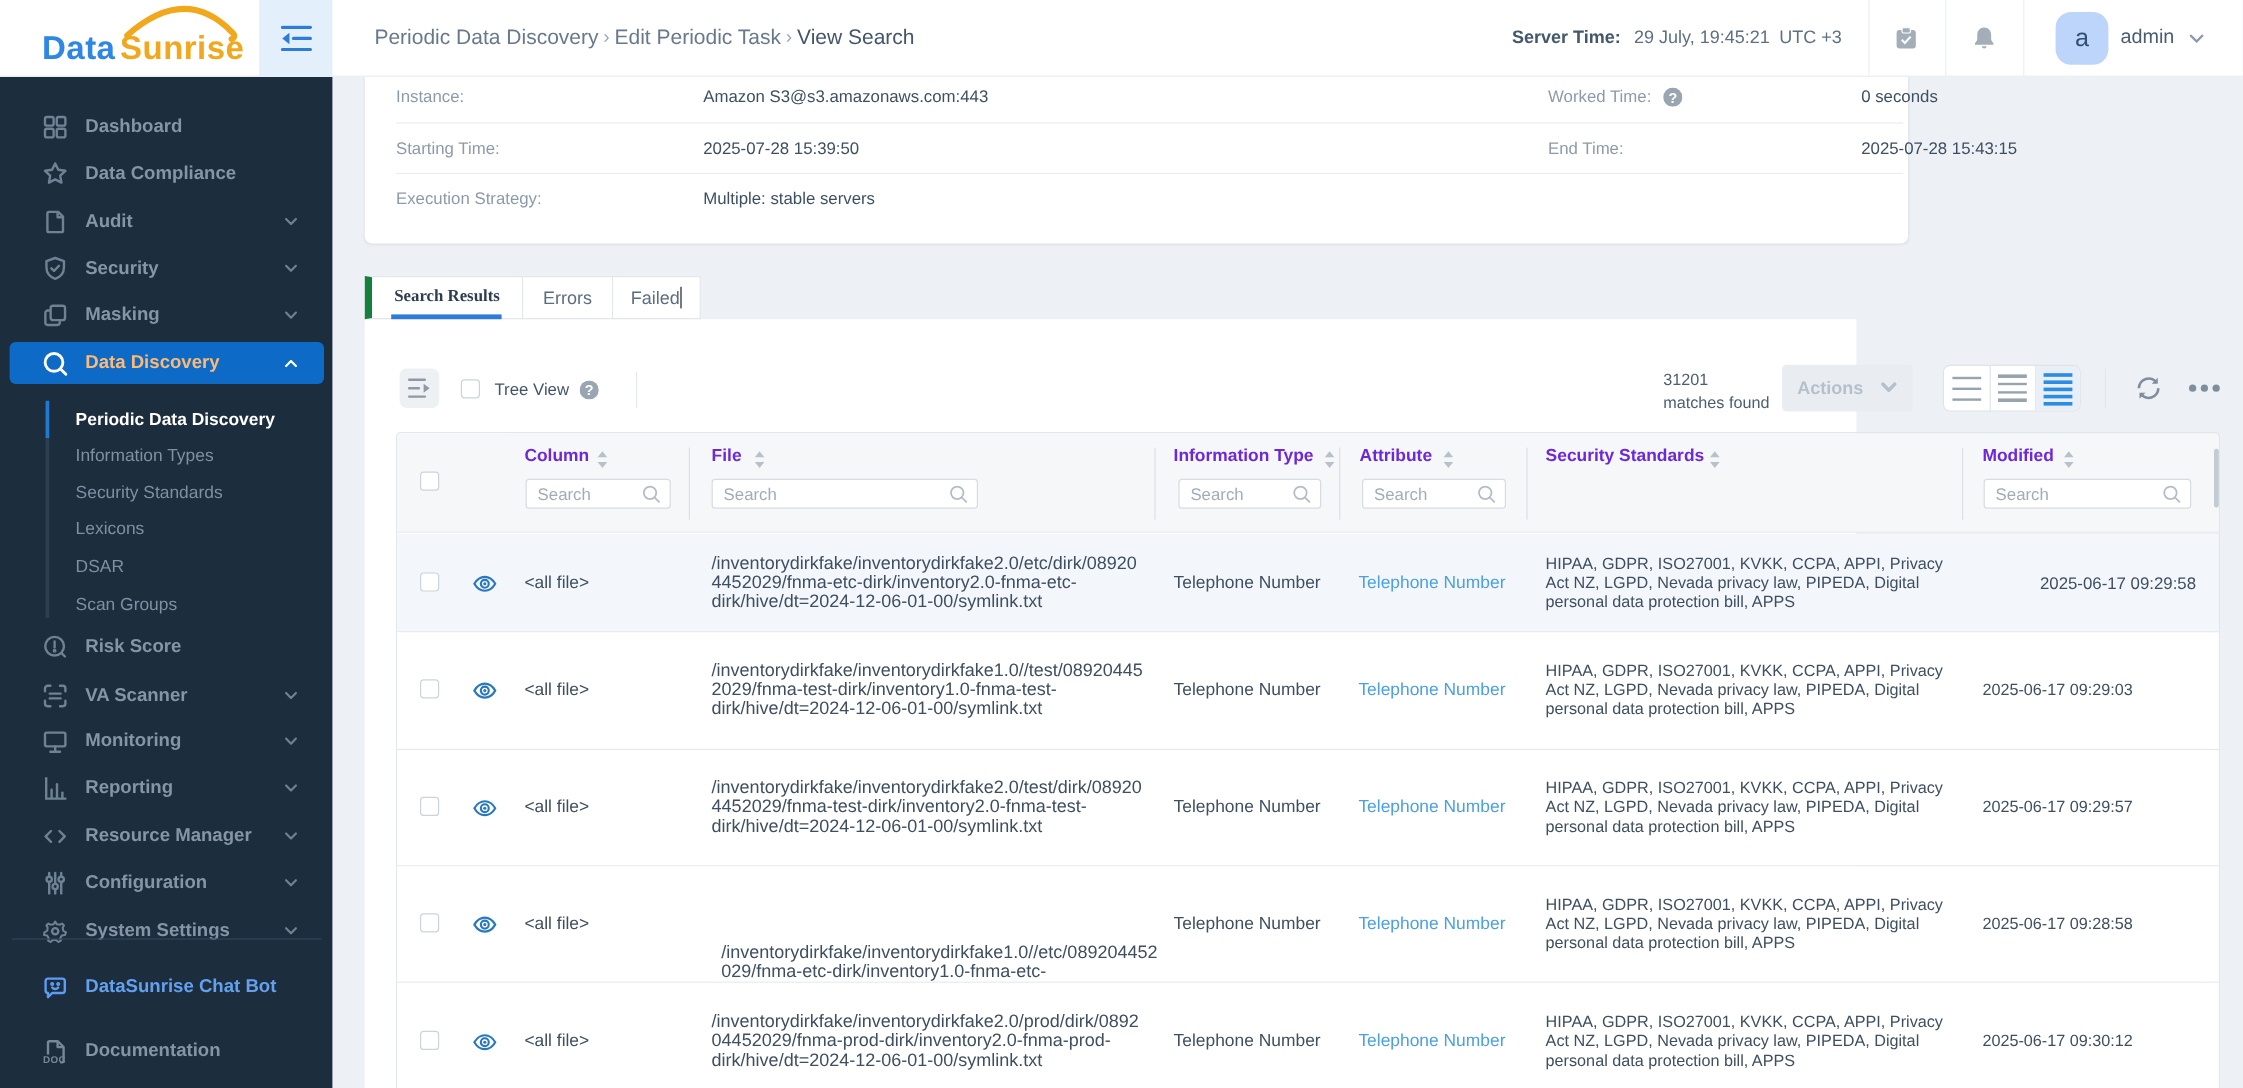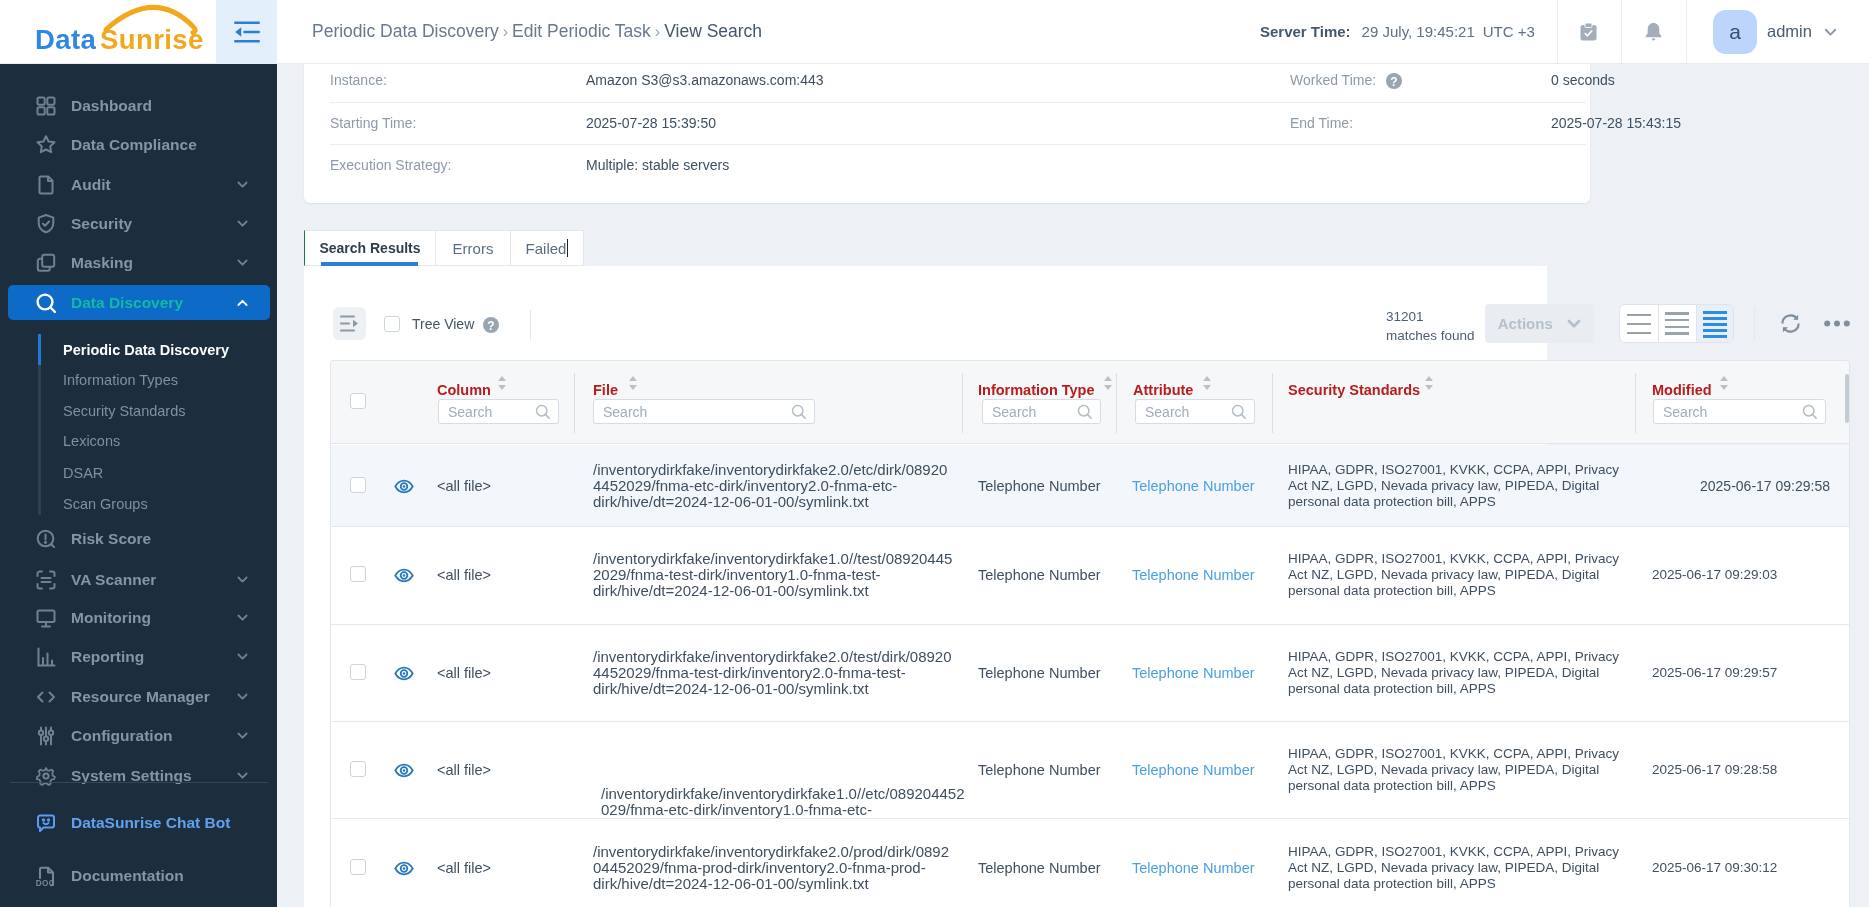--- a/index.html
+++ b/index.html
@@ -23,29 +23,29 @@
 .sitem { position:absolute; left:63px; font-size:14.5px; color:#7e90a2; white-space:nowrap; transform:translateY(-50%); }
 
 #main { position:absolute; left:277px; top:64px; width:1592px; height:843px; background:#edf1f5; }
 #card { position:absolute; left:27px; top:-6px; width:1286px; height:145px; background:#fff; border-radius:0 0 6px 6px; box-shadow:0 1px 2px rgba(40,60,80,.08); }
 .cline { position:absolute; left:26px; right:4px; height:1px; background:#e9edf1; }
 .clabel { position:absolute; font-size:14px; color:#8d9aa9; white-space:nowrap; }
 .cval { position:absolute; font-size:14px; color:#3d4f61; white-space:nowrap; }
 
 #tabs { position:absolute; left:27px; top:166px; height:36px; display:flex; z-index:3; }
 .tab { height:36px; background:#fff; border:1px solid #e2e7ec; border-left:none; font-size:15px; color:#5b6e81; display:flex; align-items:center; justify-content:center; position:relative; }
-.tab:first-child { border-left:1px solid #15803d; }
+.tab:first-child { border-left:6px solid #15803d;font-family:Liberation Serif, serif; }
 #panel { position:absolute; left:27px; top:202px; width:1243px; height:641px; background:#fff; }
 
 .tbtn { position:absolute; background:#eef1f4; border-radius:6px; }
 
 #tbl { position:absolute; left:26px; top:94px; width:1520px; height:547px; border:1px solid #e2e7ec; border-bottom:none; border-radius:4px 4px 0 0; }
 #thead { position:absolute; left:0; top:0; width:1518px; height:83px; background:#f5f7f9; border-bottom:1px solid #e2e7ec; border-radius:4px 4px 0 0; }
 .hsep { position:absolute; top:12px; height:60px; width:1px; background:#d9dfe5; }
-.hlab { position:absolute; top:21px; font-size:14.5px; font-weight:bold; color:#b91c1c; white-space:nowrap; }
+.hlab { position:absolute; top:11px; font-size:14.5px; font-weight:bold; color:#6d28d9; white-space:nowrap; }
 .hsearch { position:absolute; top:38px; height:25px; background:#fff; border:1px solid #d7dce2; border-radius:3px; }
 .hsearch span { position:absolute; left:9px; top:50%; transform:translateY(-50%); font-size:14px; color:#a0acb8; }
 .hsearch svg { position:absolute; right:7px; top:50%; margin-top:-8px; }
 .trow { position:absolute; left:0; width:1518px; border-bottom:1px solid #e4e9ed; background:#fff; }
 .cbx { position:absolute; width:16px; height:16px; border:1px solid #ccd4db; border-radius:3px; background:#fff; }
 .srt { position:absolute; top:15px; width:9px; height:14px; }
 .srt::before { content:""; position:absolute; top:0; left:0; border-left:4.5px solid transparent; border-right:4.5px solid transparent; border-bottom:5.5px solid #b7c1cb; }
 .srt::after { content:""; position:absolute; bottom:0; left:0; border-left:4.5px solid transparent; border-right:4.5px solid transparent; border-top:5.5px solid #b7c1cb; }
 .eye { position:absolute; }
 .ctext { position:absolute; font-size:14px; color:#3f4f5f; line-height:16px; transform:translateY(-50%); top:50%; }
@@ -172,21 +172,21 @@
       </div>
   </div>
   <div class="abs" style="left:8px;top:221px;width:262px;height:35px;background:#0d6ac6;border-radius:5px;"></div>
   <div class="mitem" style="top:219px;">
     <div class="ic">
         <svg width="24" height="24" viewBox="0 0 24 24" fill="none" stroke="#ffffff" stroke-width="2.4">
           <circle cx="11" cy="11" r="7.4"></circle>
           <path d="M16.5 16.5l4.4 4.4" stroke-linecap="round"></path>
         </svg>
       </div>
-    <div class="tx" style="color:#14b8a6;">Data Discovery</div>
+    <div class="tx" style="color:#fdba74;">Data Discovery</div>
     <div class="car">
         <svg width="11" height="8" viewBox="0 0 11 8">
           <path d="M1.4 6l4.1-4.2L9.6 6" stroke="#fff" stroke-width="1.8" fill="none" stroke-linecap="round" stroke-linejoin="round"></path>
         </svg>
       </div>
   </div>
   <div class="abs" style="left:37.5px;top:270px;width:3px;height:181px;background:#2c4052;"></div>
   <div class="abs" style="left:37.5px;top:270px;width:3px;height:31px;background:#2079d3;"></div>
   <div class="sitem" style="top:286px;color:#fff;font-weight:bold;">Periodic Data Discovery</div>
   <div class="sitem" style="top:316px;">Information Types</div>

